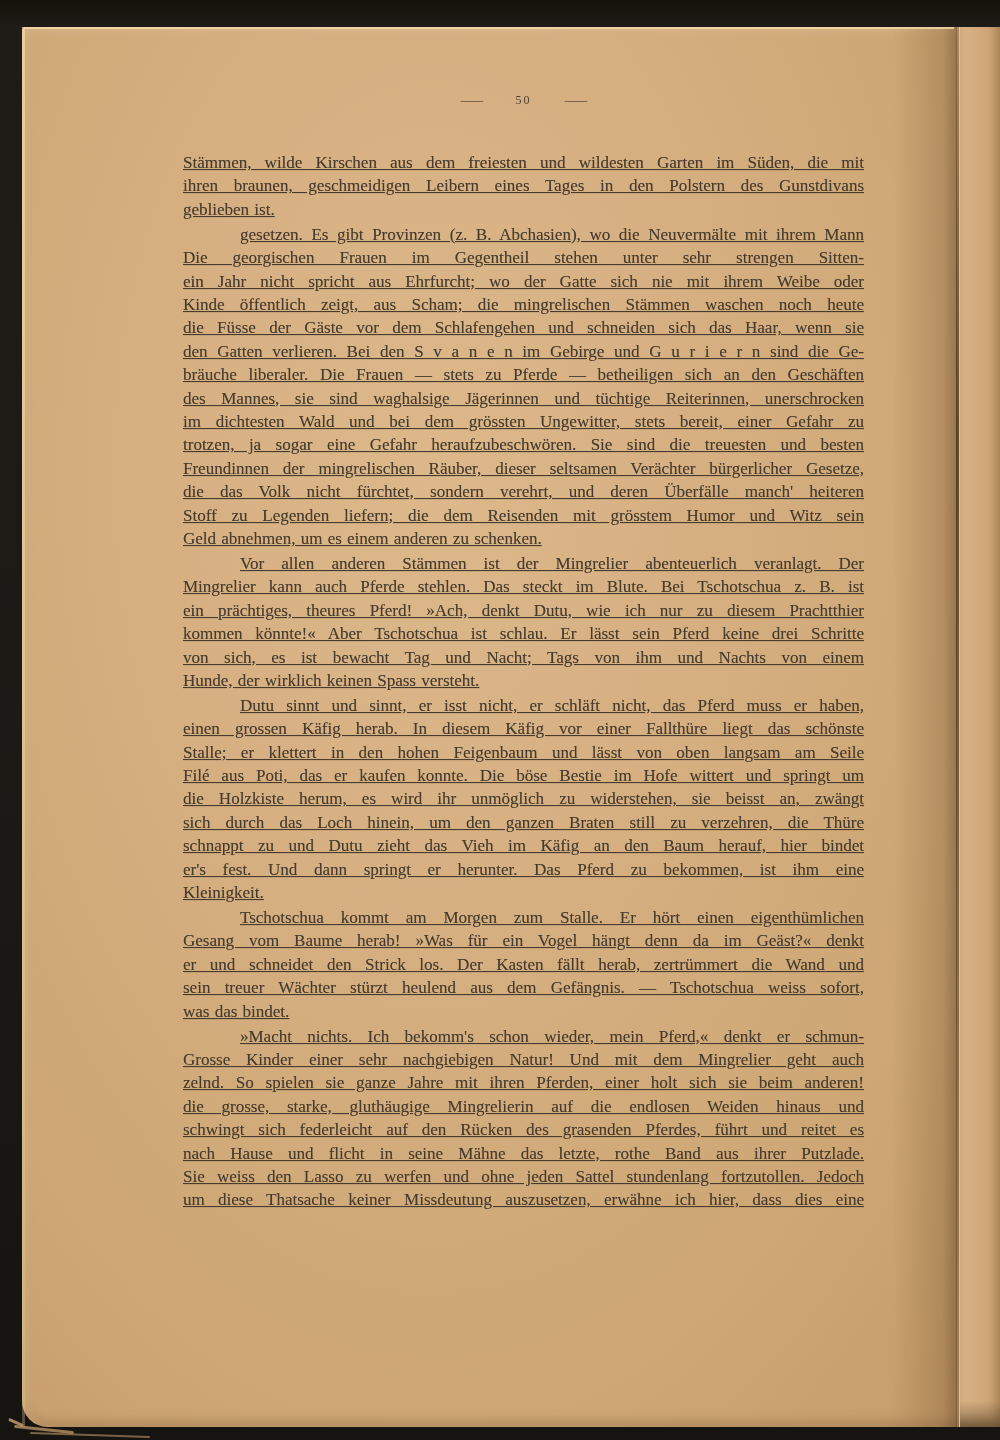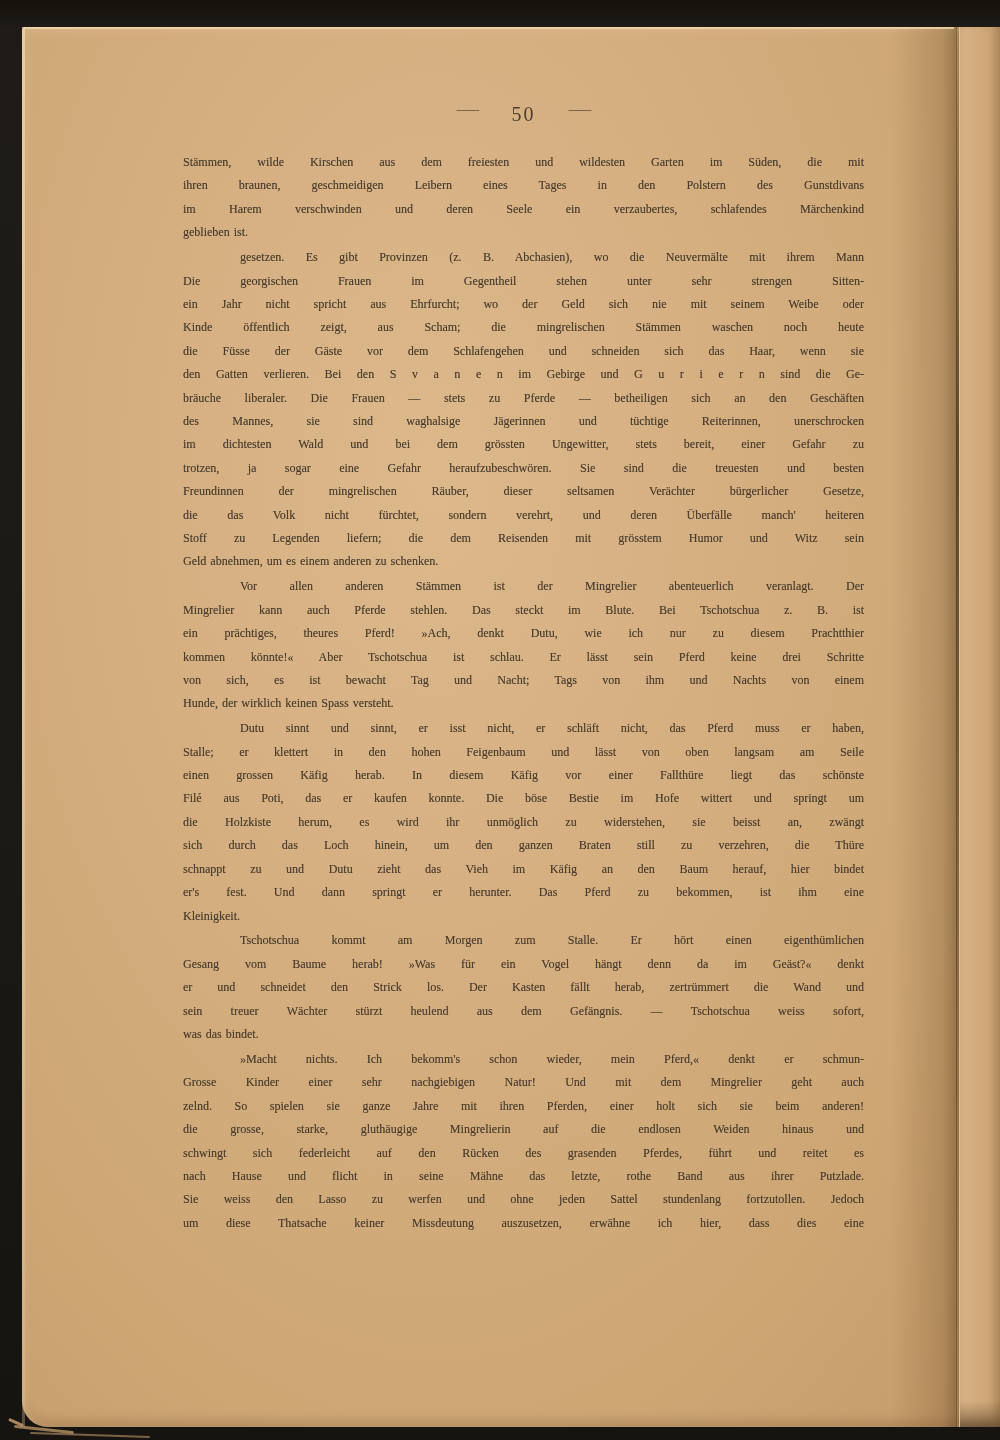--- a/index.html
+++ b/index.html
@@ -53,28 +53,29 @@
   .stack-edge.e1{left:8px;bottom:16px;width:16px;height:3px;transform:rotate(24deg);opacity:.8;}
   .stack-edge.e2{left:14px;bottom:9px;width:60px;height:3px;transform:rotate(6deg);opacity:.7;}
   .stack-edge.e3{left:30px;bottom:4px;width:120px;height:2px;transform:rotate(2deg);opacity:.55;}
   
   .header{
     position:absolute;left:161px;top:64px;width:681px;
     display:flex;justify-content:center;align-items:center;gap:36px;
     color:#564838;
   }
   .header .dash{font-size:16px;color:#6d5b44;transform:scaleX(1.4);}
-  .header .pagenum{font-size:20px;letter-spacing:2px;color:#4c4031;margin-top:12px;}
+  .header .pagenum{font-size:12px;letter-spacing:2px;color:#4c4031;}
   
   .text{
     position:absolute;left:161px;top:124px;width:681px;
-    font-size:12px;line-height:23.4px;
+    font-size:17px;line-height:23.4px;
     color:#463b2d;
     word-spacing:1px;
     text-shadow:.2px .3px .6px rgba(70,57,44,.40);
+    text-decoration:underline;
   }
   .para{margin:0 0 1.5px 0;}
   .line{text-align:justify;text-align-last:justify;}
   .line.para-last{text-align-last:left;}
   .para.indent .line:first-child{text-indent:57px;}
 </style>
 </head>
 <body>
 
 <div class="scan">
@@ -86,27 +87,26 @@
     <div class="header">
       <span class="dash">—</span>
       <span class="pagenum">50</span>
       <span class="dash">—</span>
     </div>
 
     <div class="text">
         <div class="para">
           <div class="line">Stämmen, wilde Kirschen aus dem freiesten und wildesten Garten im Süden, die mit</div>
           <div class="line">ihren braunen, geschmeidigen Leibern eines Tages in den Polstern des Gunstdivans</div>
-          <div class="line">im Harem verschwinden und deren Seele ein verzaubertes, schlafendes Märchenkind</div>
           <div class="line para-last">geblieben ist.</div>
         </div>
         <div class="para indent">
           <div class="line">gesetzen. Es gibt Provinzen (z. B. Abchasien), wo die Neuvermälte mit ihrem Mann</div>
           <div class="line">Die georgischen Frauen im Gegentheil stehen unter sehr strengen Sitten-</div>
-          <div class="line">ein Jahr nicht spricht aus Ehrfurcht; wo der Geld sich nie mit seinem Weibe oder</div>
+          <div class="line">ein Jahr nicht spricht aus Ehrfurcht; wo der Gatte sich nie mit ihrem Weibe oder</div>
           <div class="line">Kinde öffentlich zeigt, aus Scham; die mingrelischen Stämmen waschen noch heute</div>
           <div class="line">die Füsse der Gäste vor dem Schlafengehen und schneiden sich das Haar, wenn sie</div>
           <div class="line">den Gatten verlieren. Bei den S v a n e n im Gebirge und G u r i e r n sind die Ge-</div>
           <div class="line">bräuche liberaler. Die Frauen — stets zu Pferde — betheiligen sich an den Geschäften</div>
           <div class="line">des Mannes, sie sind waghalsige Jägerinnen und tüchtige Reiterinnen, unerschrocken</div>
           <div class="line">im dichtesten Wald und bei dem grössten Ungewitter, stets bereit, einer Gefahr zu</div>
           <div class="line">trotzen, ja sogar eine Gefahr heraufzubeschwören. Sie sind die treuesten und besten</div>
           <div class="line">Freundinnen der mingrelischen Räuber, dieser seltsamen Verächter bürgerlicher Gesetze,</div>
           <div class="line">die das Volk nicht fürchtet, sondern verehrt, und deren Überfälle manch' heiteren</div>
           <div class="line">Stoff zu Legenden liefern; die dem Reisenden mit grösstem Humor und Witz sein</div>
@@ -115,22 +115,22 @@
         <div class="para indent">
           <div class="line">Vor allen anderen Stämmen ist der Mingrelier abenteuerlich veranlagt. Der</div>
           <div class="line">Mingrelier kann auch Pferde stehlen. Das steckt im Blute. Bei Tschotschua z. B. ist</div>
           <div class="line">ein prächtiges, theures Pferd! »Ach, denkt Dutu, wie ich nur zu diesem Prachtthier</div>
           <div class="line">kommen könnte!« Aber Tschotschua ist schlau. Er lässt sein Pferd keine drei Schritte</div>
           <div class="line">von sich, es ist bewacht Tag und Nacht; Tags von ihm und Nachts von einem</div>
           <div class="line para-last">Hunde, der wirklich keinen Spass versteht.</div>
         </div>
         <div class="para indent">
           <div class="line">Dutu sinnt und sinnt, er isst nicht, er schläft nicht, das Pferd muss er haben,</div>
+          <div class="line">einen grossen Käfig herab. In diesem Käfig vor einer Fallthüre liegt das schönste</div>
           <div class="line">Stalle; er klettert in den hohen Feigenbaum und lässt von oben langsam am Seile</div>
-          <div class="line">einen grossen Käfig herab. In diesem Käfig vor einer Fallthüre liegt das schönste</div>
           <div class="line">Filé aus Poti, das er kaufen konnte. Die böse Bestie im Hofe wittert und springt um</div>
           <div class="line">die Holzkiste herum, es wird ihr unmöglich zu widerstehen, sie beisst an, zwängt</div>
           <div class="line">sich durch das Loch hinein, um den ganzen Braten still zu verzehren, die Thüre</div>
           <div class="line">schnappt zu und Dutu zieht das Vieh im Käfig an den Baum herauf, hier bindet</div>
           <div class="line">er's fest. Und dann springt er herunter. Das Pferd zu bekommen, ist ihm eine</div>
           <div class="line para-last">Kleinigkeit.</div>
         </div>
         <div class="para indent">
           <div class="line">Tschotschua kommt am Morgen zum Stalle. Er hört einen eigenthümlichen</div>
           <div class="line">Gesang vom Baume herab! »Was für ein Vogel hängt denn da im Geäst?« denkt</div>

